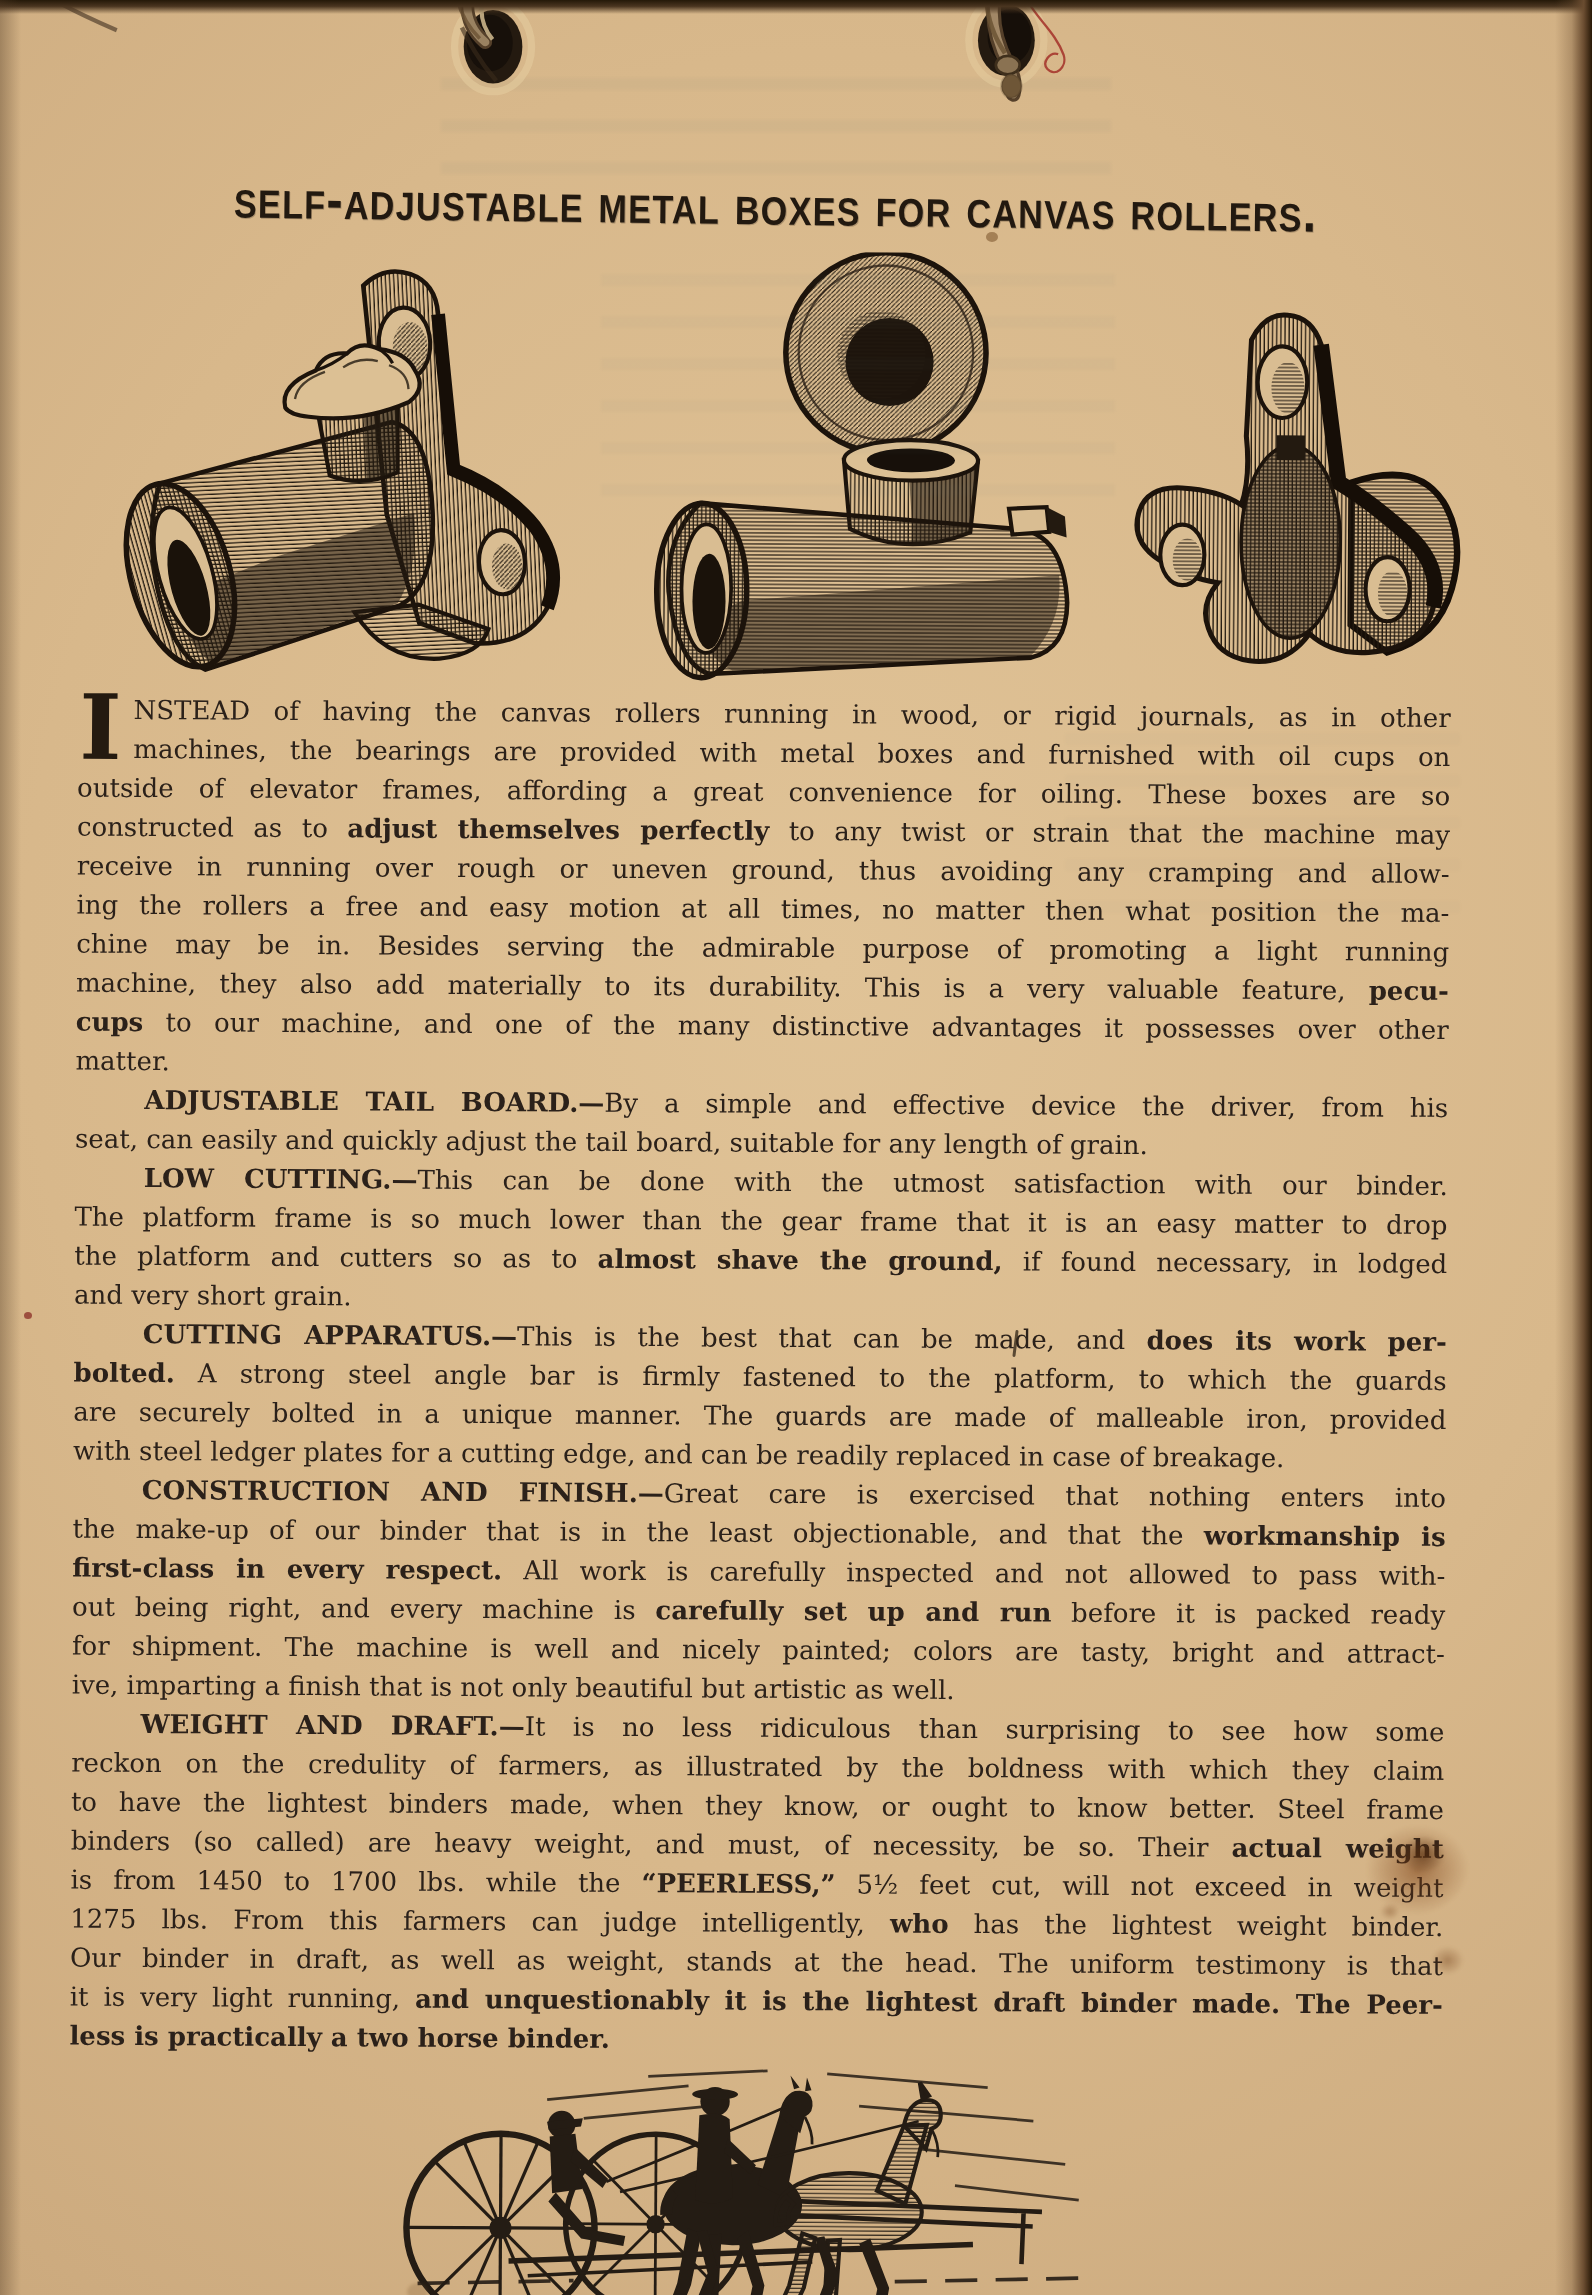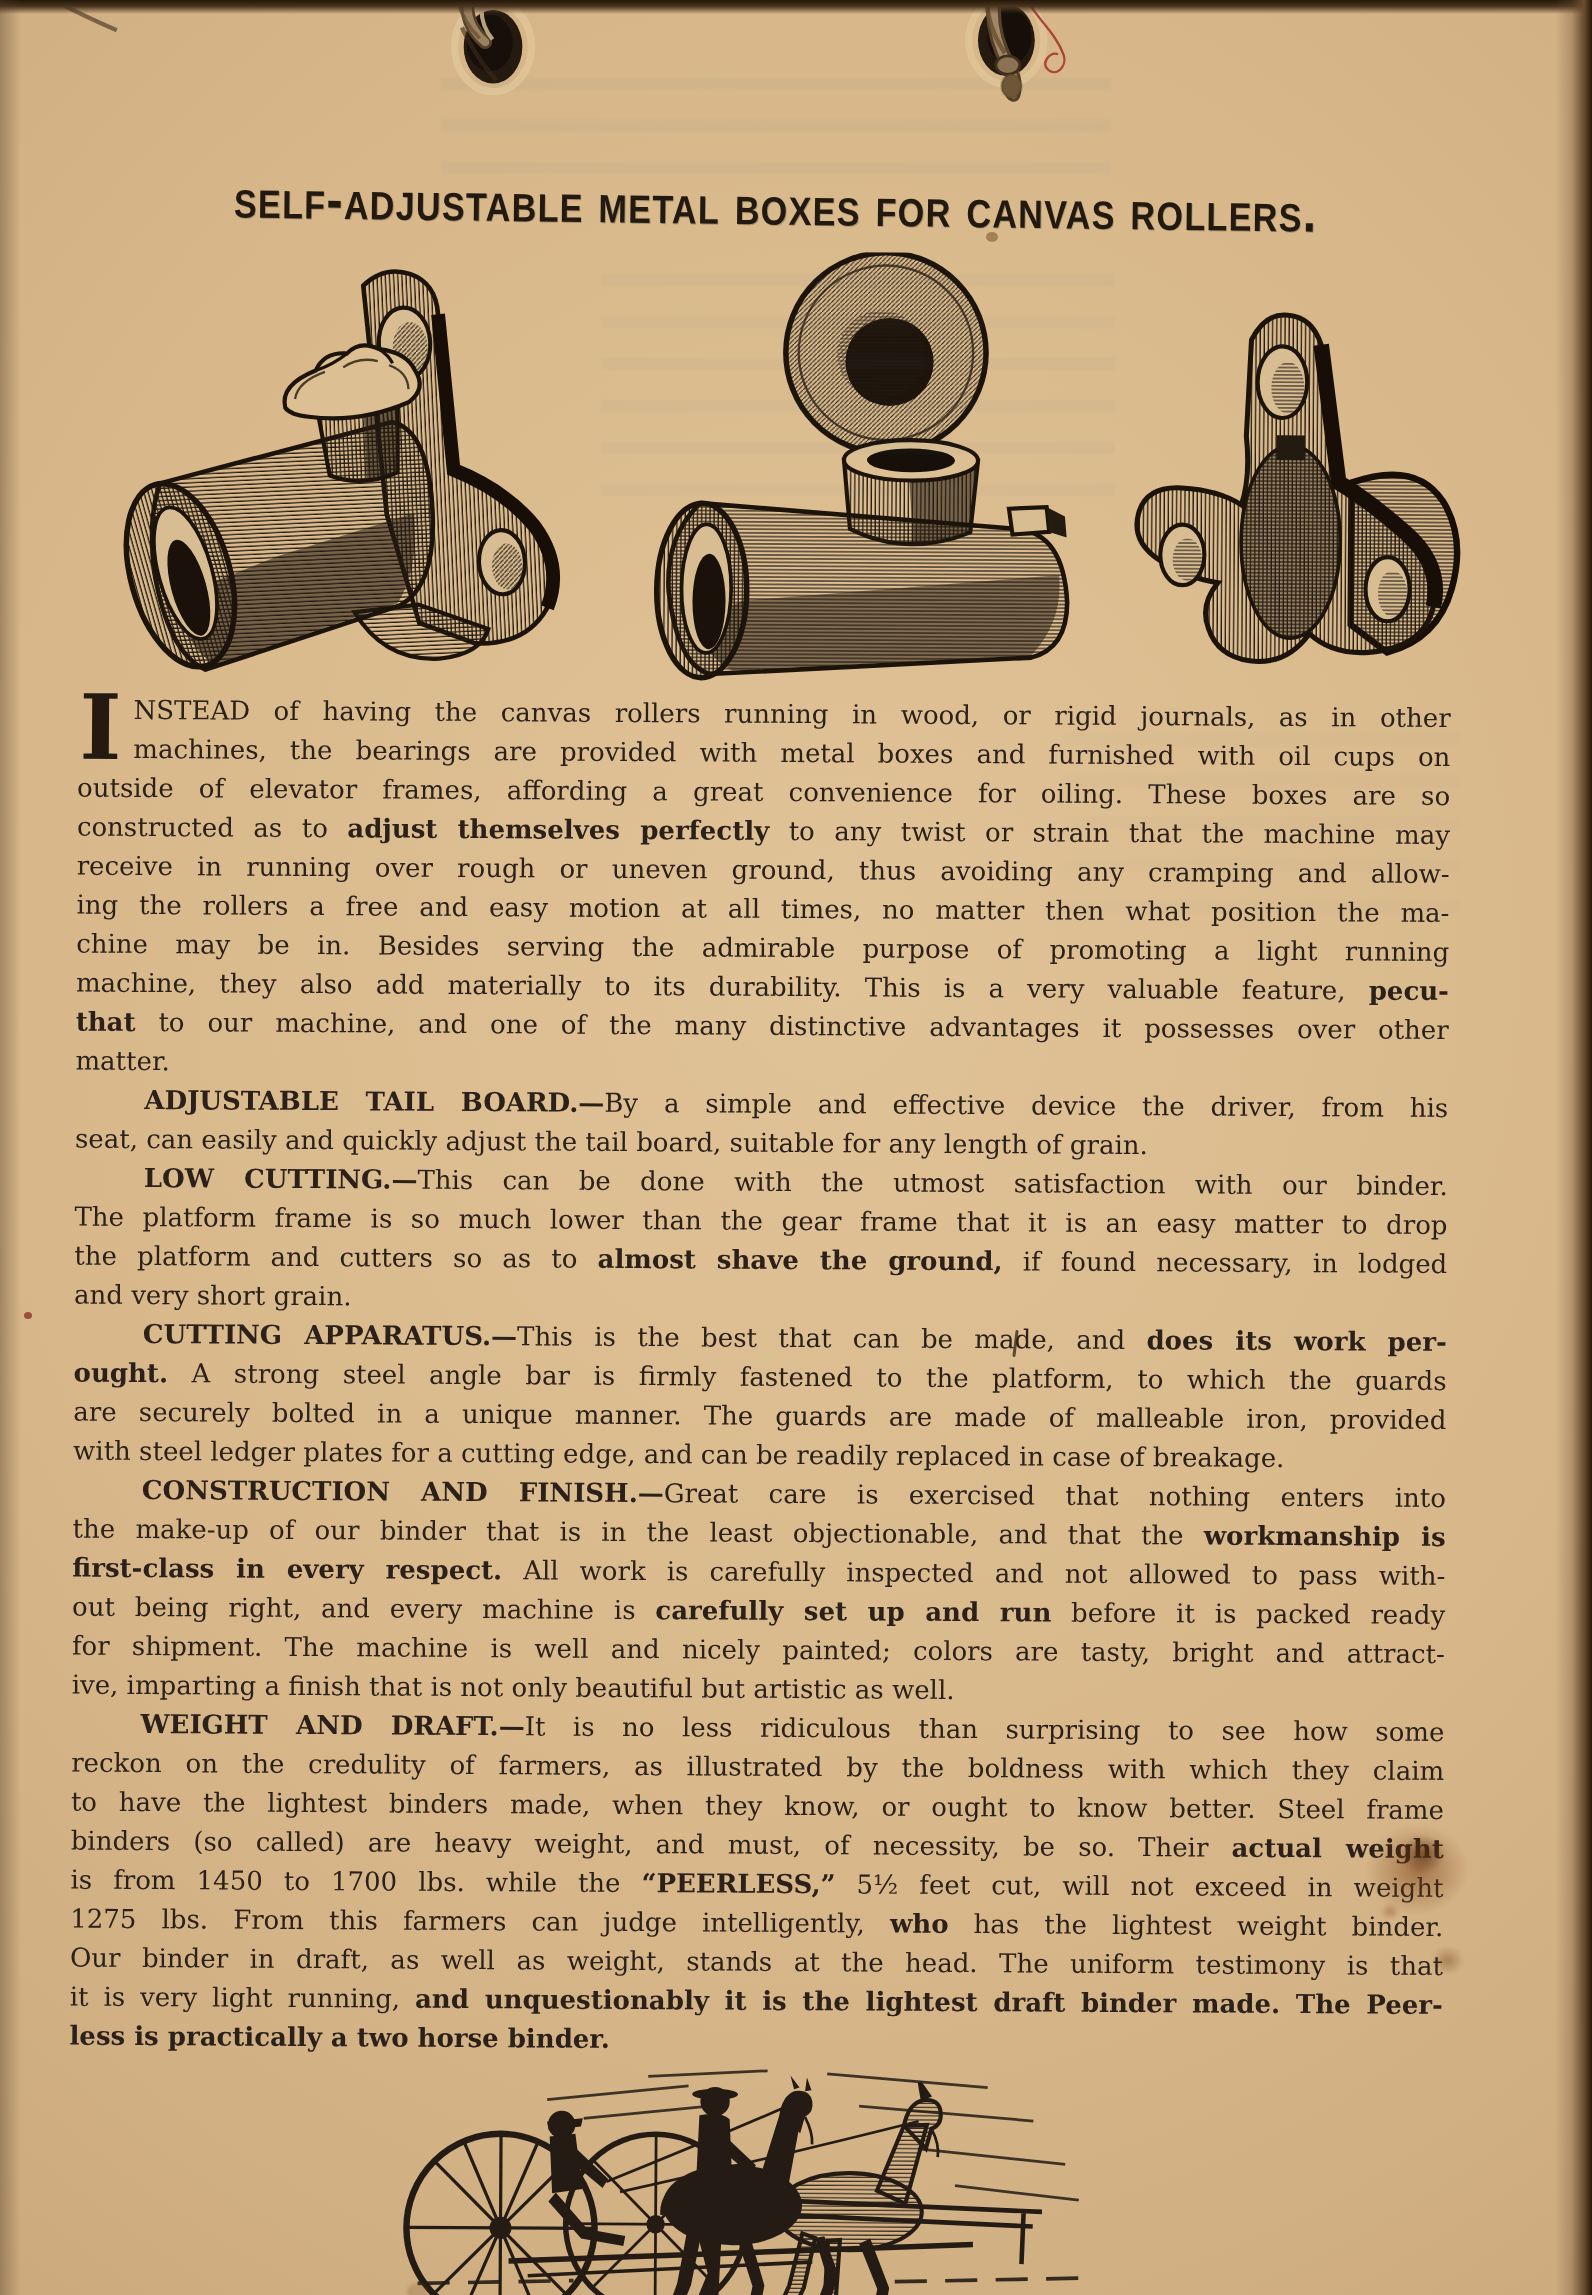--- a/index.html
+++ b/index.html
@@ -218,36 +218,36 @@
       <div class="para intro">
         <span class="dropcap">I</span>
         <div class="ln"><span>NSTEAD of having the canvas rollers running in wood, or rigid journals, as in other</span></div>
         <div class="ln"><span>machines, the bearings are provided with metal boxes and furnished with oil cups on</span></div>
         <div class="ln"><span>outside of elevator frames, affording a great convenience for oiling.  These boxes are so</span></div>
         <div class="ln"><span>constructed as to </span><span class="b">adjust themselves perfectly</span><span> to any twist or strain that the machine may</span></div>
         <div class="ln"><span>receive in running over rough or uneven ground, thus avoiding any cramping and allow-</span></div>
         <div class="ln"><span>ing the rollers a free and easy motion at all times, no matter then what position the ma-</span></div>
         <div class="ln"><span>chine may be in.  Besides serving the admirable purpose of promoting a light running</span></div>
         <div class="ln"><span>machine, they also add materially to its durability.  This is a very valuable feature, </span><span class="b">pecu-</span></div>
-        <div class="ln"><span class="b">that</span><span> to our machine, and one of the many distinctive advantages it possesses over other</span></div>
+        <div class="ln"><span class="b">cups</span><span> to our machine, and one of the many distinctive advantages it possesses over other</span></div>
         <div class="ln last"><span>matter.</span></div>
       </div>
       <div class="para sect">
         <div class="ln"><span class="b">ADJUSTABLE TAIL BOARD.—</span><span>By a simple and effective device the driver, from his</span></div>
         <div class="ln last"><span>seat, can easily and quickly adjust the tail board, suitable for any length of grain.</span></div>
       </div>
       <div class="para sect">
         <div class="ln"><span class="b">LOW CUTTING.—</span><span>This can be done with the utmost satisfaction with our binder.</span></div>
         <div class="ln"><span>The platform frame is so much lower than the gear frame that it is an easy matter to drop</span></div>
         <div class="ln"><span>the platform and cutters so as to </span><span class="b">almost shave the ground,</span><span> if found necessary, in lodged</span></div>
         <div class="ln last"><span>and very short grain.</span></div>
       </div>
       <div class="para sect">
         <div class="ln"><span class="b">CUTTING APPARATUS.—</span><span>This is the best that can be made, and </span><span class="b">does its work per-</span></div>
-        <div class="ln"><span class="b">ought.</span><span>  A strong steel angle bar is firmly fastened to the platform, to which the guards</span></div>
+        <div class="ln"><span class="b">bolted.</span><span>  A strong steel angle bar is firmly fastened to the platform, to which the guards</span></div>
         <div class="ln"><span>are securely bolted in a unique manner.  The guards are made of malleable iron, provided</span></div>
         <div class="ln last"><span>with steel ledger plates for a cutting edge, and can be readily replaced in case of breakage.</span></div>
       </div>
       <div class="para sect">
         <div class="ln"><span class="b">CONSTRUCTION AND FINISH.—</span><span>Great care is exercised that nothing enters into</span></div>
         <div class="ln"><span>the make-up of our binder that is in the least objectionable, and that the </span><span class="b">workmanship is</span></div>
         <div class="ln"><span class="b">first-class in every respect.</span><span>  All work is carefully inspected and not allowed to pass with-</span></div>
         <div class="ln"><span>out being right, and every machine is </span><span class="b">carefully set up and run</span><span> before it is packed ready</span></div>
         <div class="ln"><span>for shipment.  The machine is well and nicely painted; colors are tasty, bright and attract-</span></div>
         <div class="ln last"><span>ive, imparting a finish that is not only beautiful but artistic as well.</span></div>

